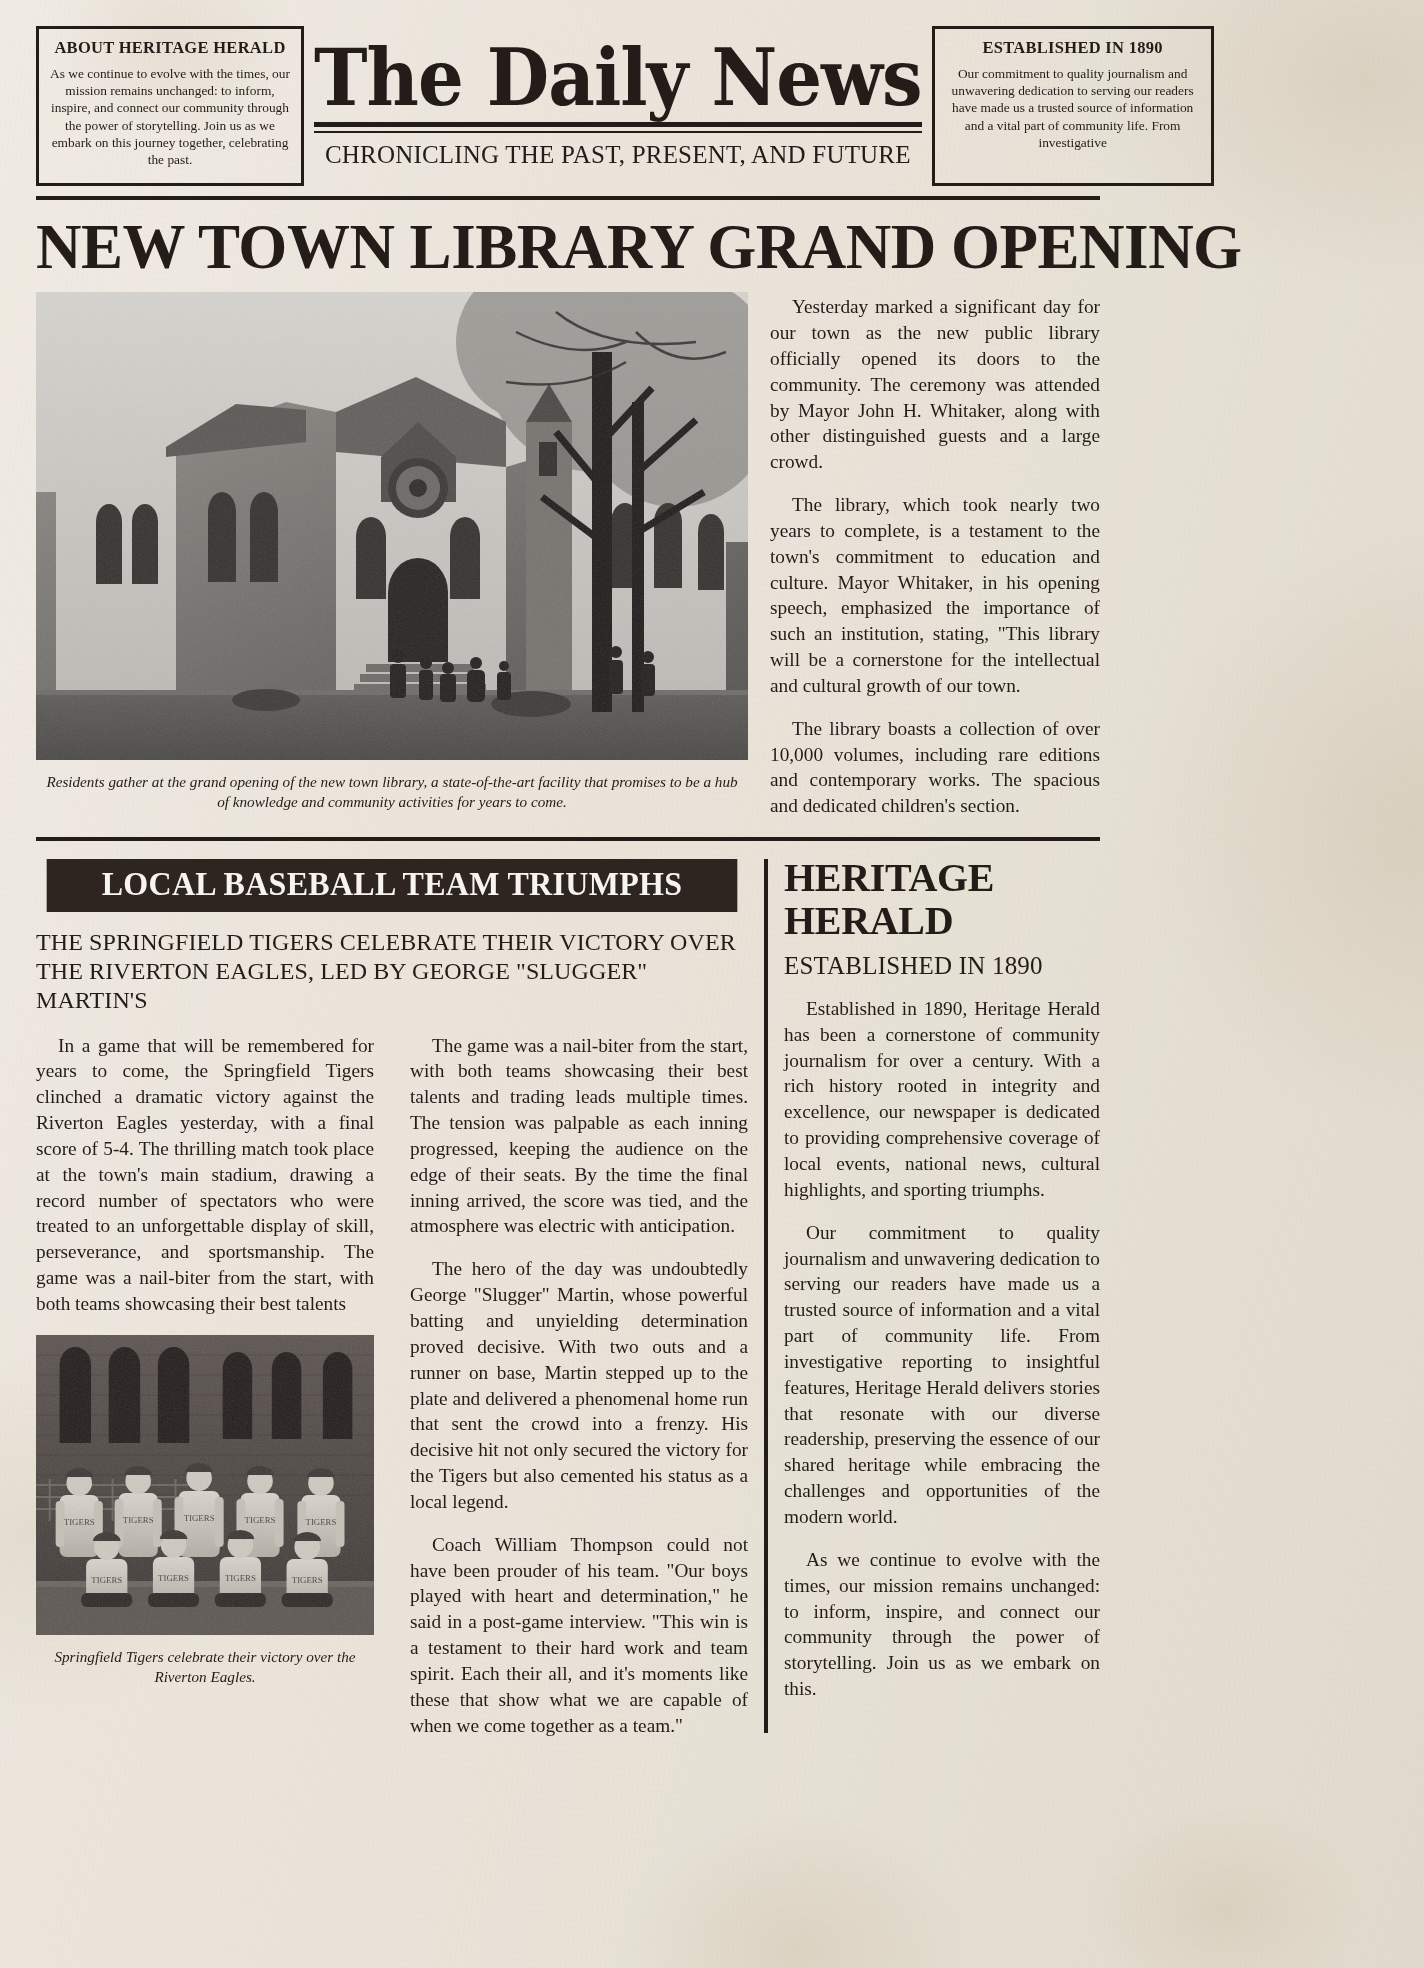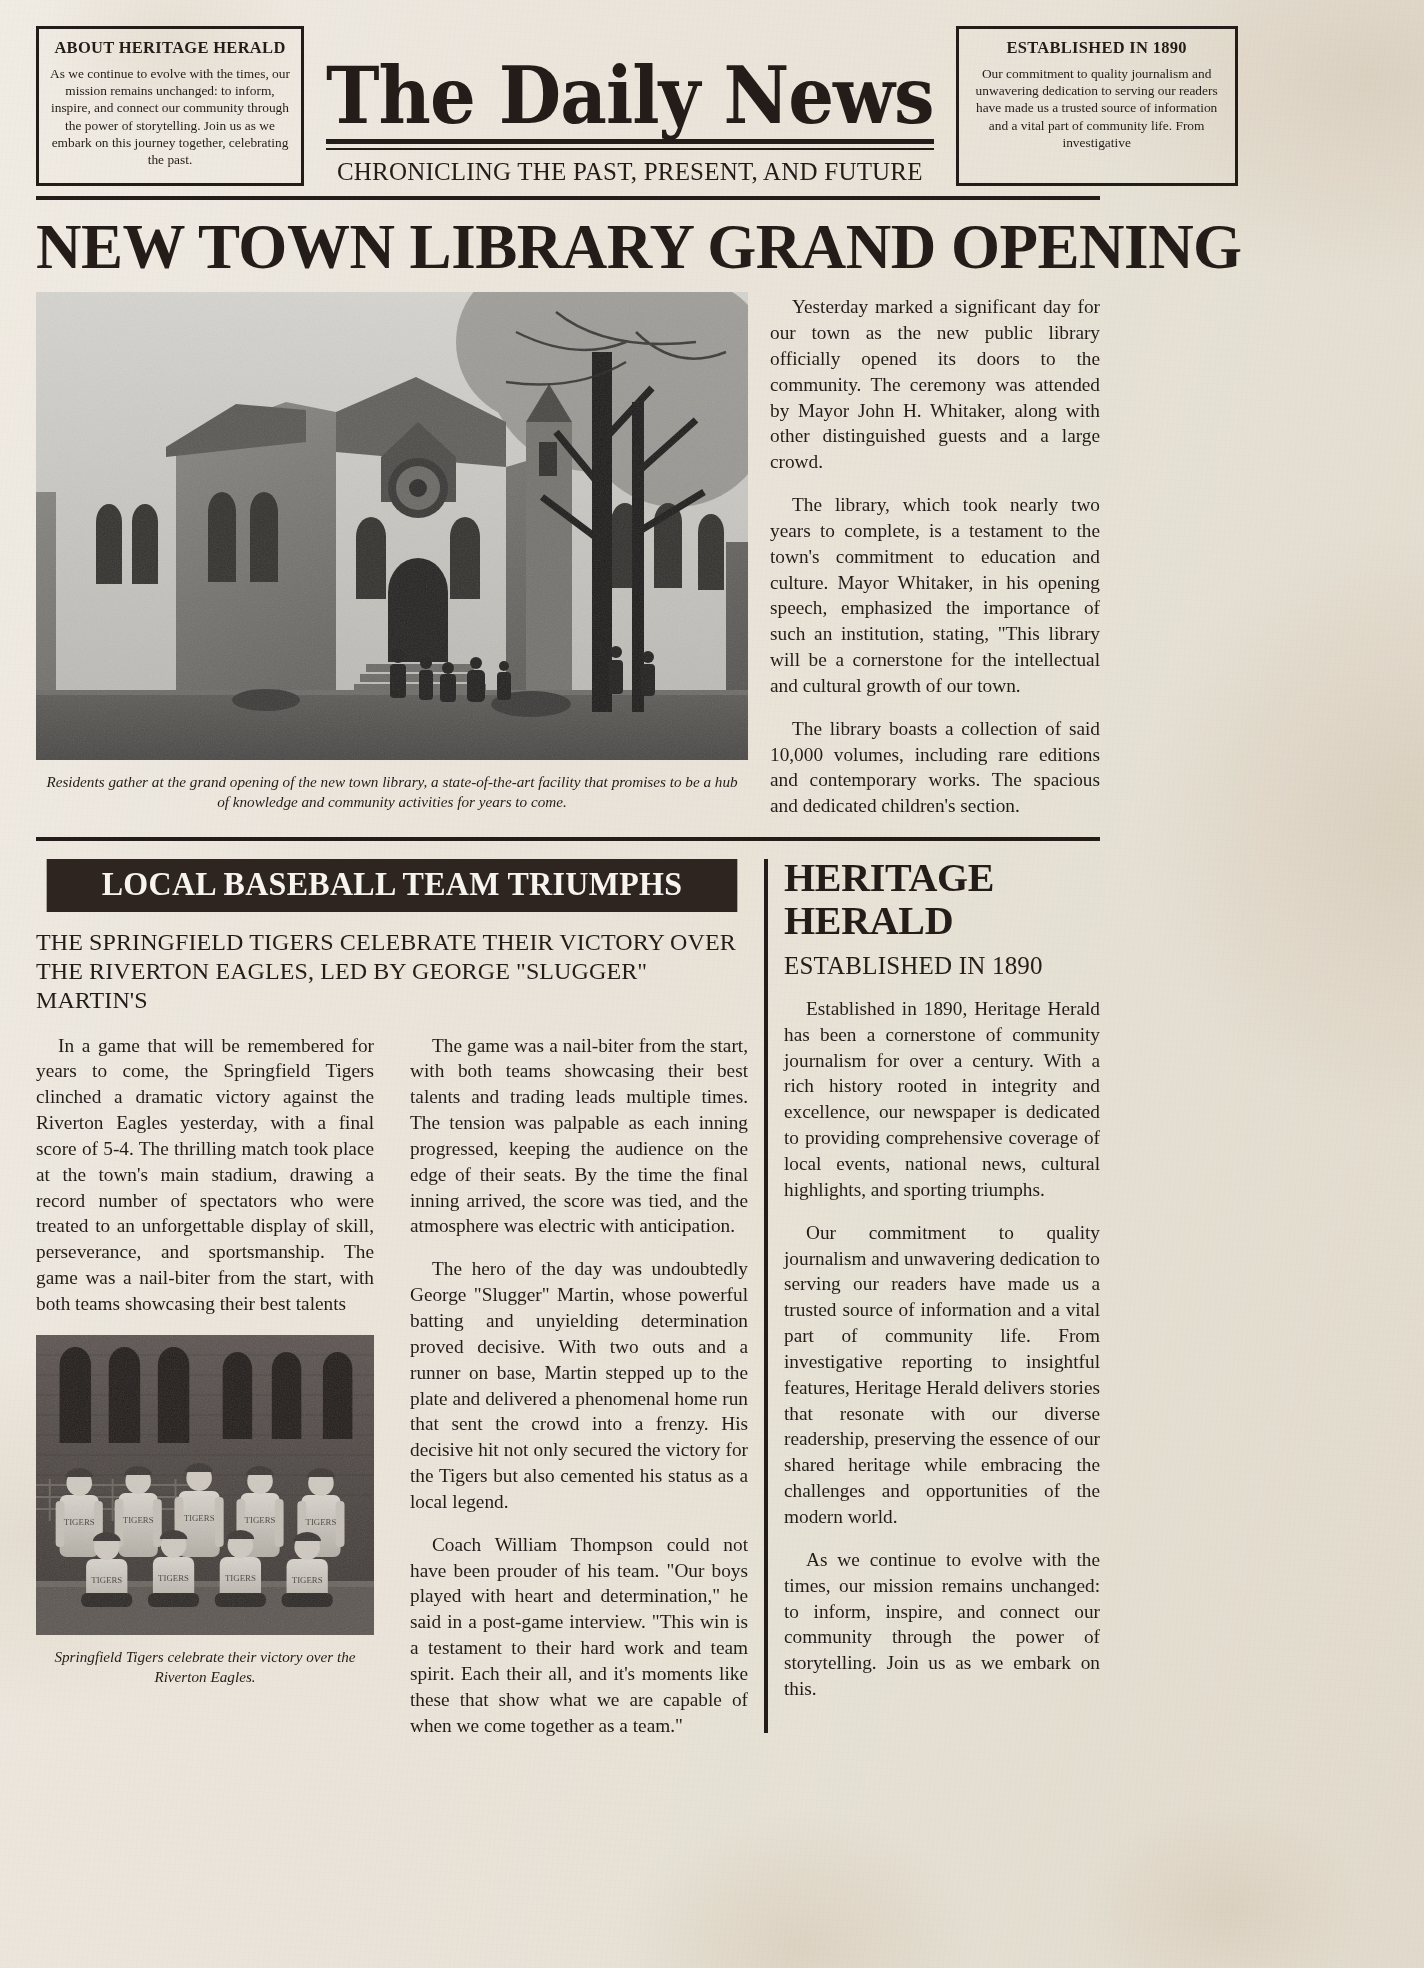--- a/index.html
+++ b/index.html
@@ -76,23 +76,23 @@
     line-height: 1.1;
   }
   .info-box-body {
     font-size: 13.4px;
     line-height: 1.28;
   }
   .masthead-center {
     flex: 1 1 auto;
     display: flex;
     flex-direction: column;
-    justify-content: flex-end;
+    justify-content: center;
     align-items: center;
-    padding: 0 22px;
+    padding: 0 10px;
   }
   .masthead-title {
     font-family: "DejaVu Serif", "Liberation Serif", serif;
     font-size: 72px;
     line-height: .96;
     font-weight: bold;
     letter-spacing: -1px;
     text-align: center;
     white-space: nowrap;
     transform: scaleY(1.08);
@@ -394,21 +394,21 @@
           </g>
           <rect width="712" height="468" filter="url(#grain)" opacity=".16"></rect>
         </svg>
       </div>
       <div class="caption">Residents gather at the grand opening of the new town library, a state-of-the-art facility that promises to be a hub of knowledge and community activities for years to come.</div>
     </div>
 
     <div class="lead-right body-col">
       <p>Yesterday marked a significant day for our town as the new public library officially opened its doors to the community. The ceremony was attended by Mayor John H. Whitaker, along with other distinguished guests and a large crowd.</p>
       <p>The library, which took nearly two years to complete, is a testament to the town's commitment to education and culture. Mayor Whitaker, in his opening speech, emphasized the importance of such an institution, stating, "This library will be a cornerstone for the intellectual and cultural growth of our town.</p>
-      <p>The library boasts a collection of said 10,000 volumes, including rare editions and contemporary works. The spacious and dedicated children's section.</p>
+      <p>The library boasts a collection of over 10,000 volumes, including rare editions and contemporary works. The spacious and dedicated children's section.</p>
     </div>
 
   </div>
 
   <div class="rule-mid"></div>
 
   <div class="lower-section">
 
     <div class="lower-left">
       <div class="banner">LOCAL BASEBALL TEAM TRIUMPHS</div>

